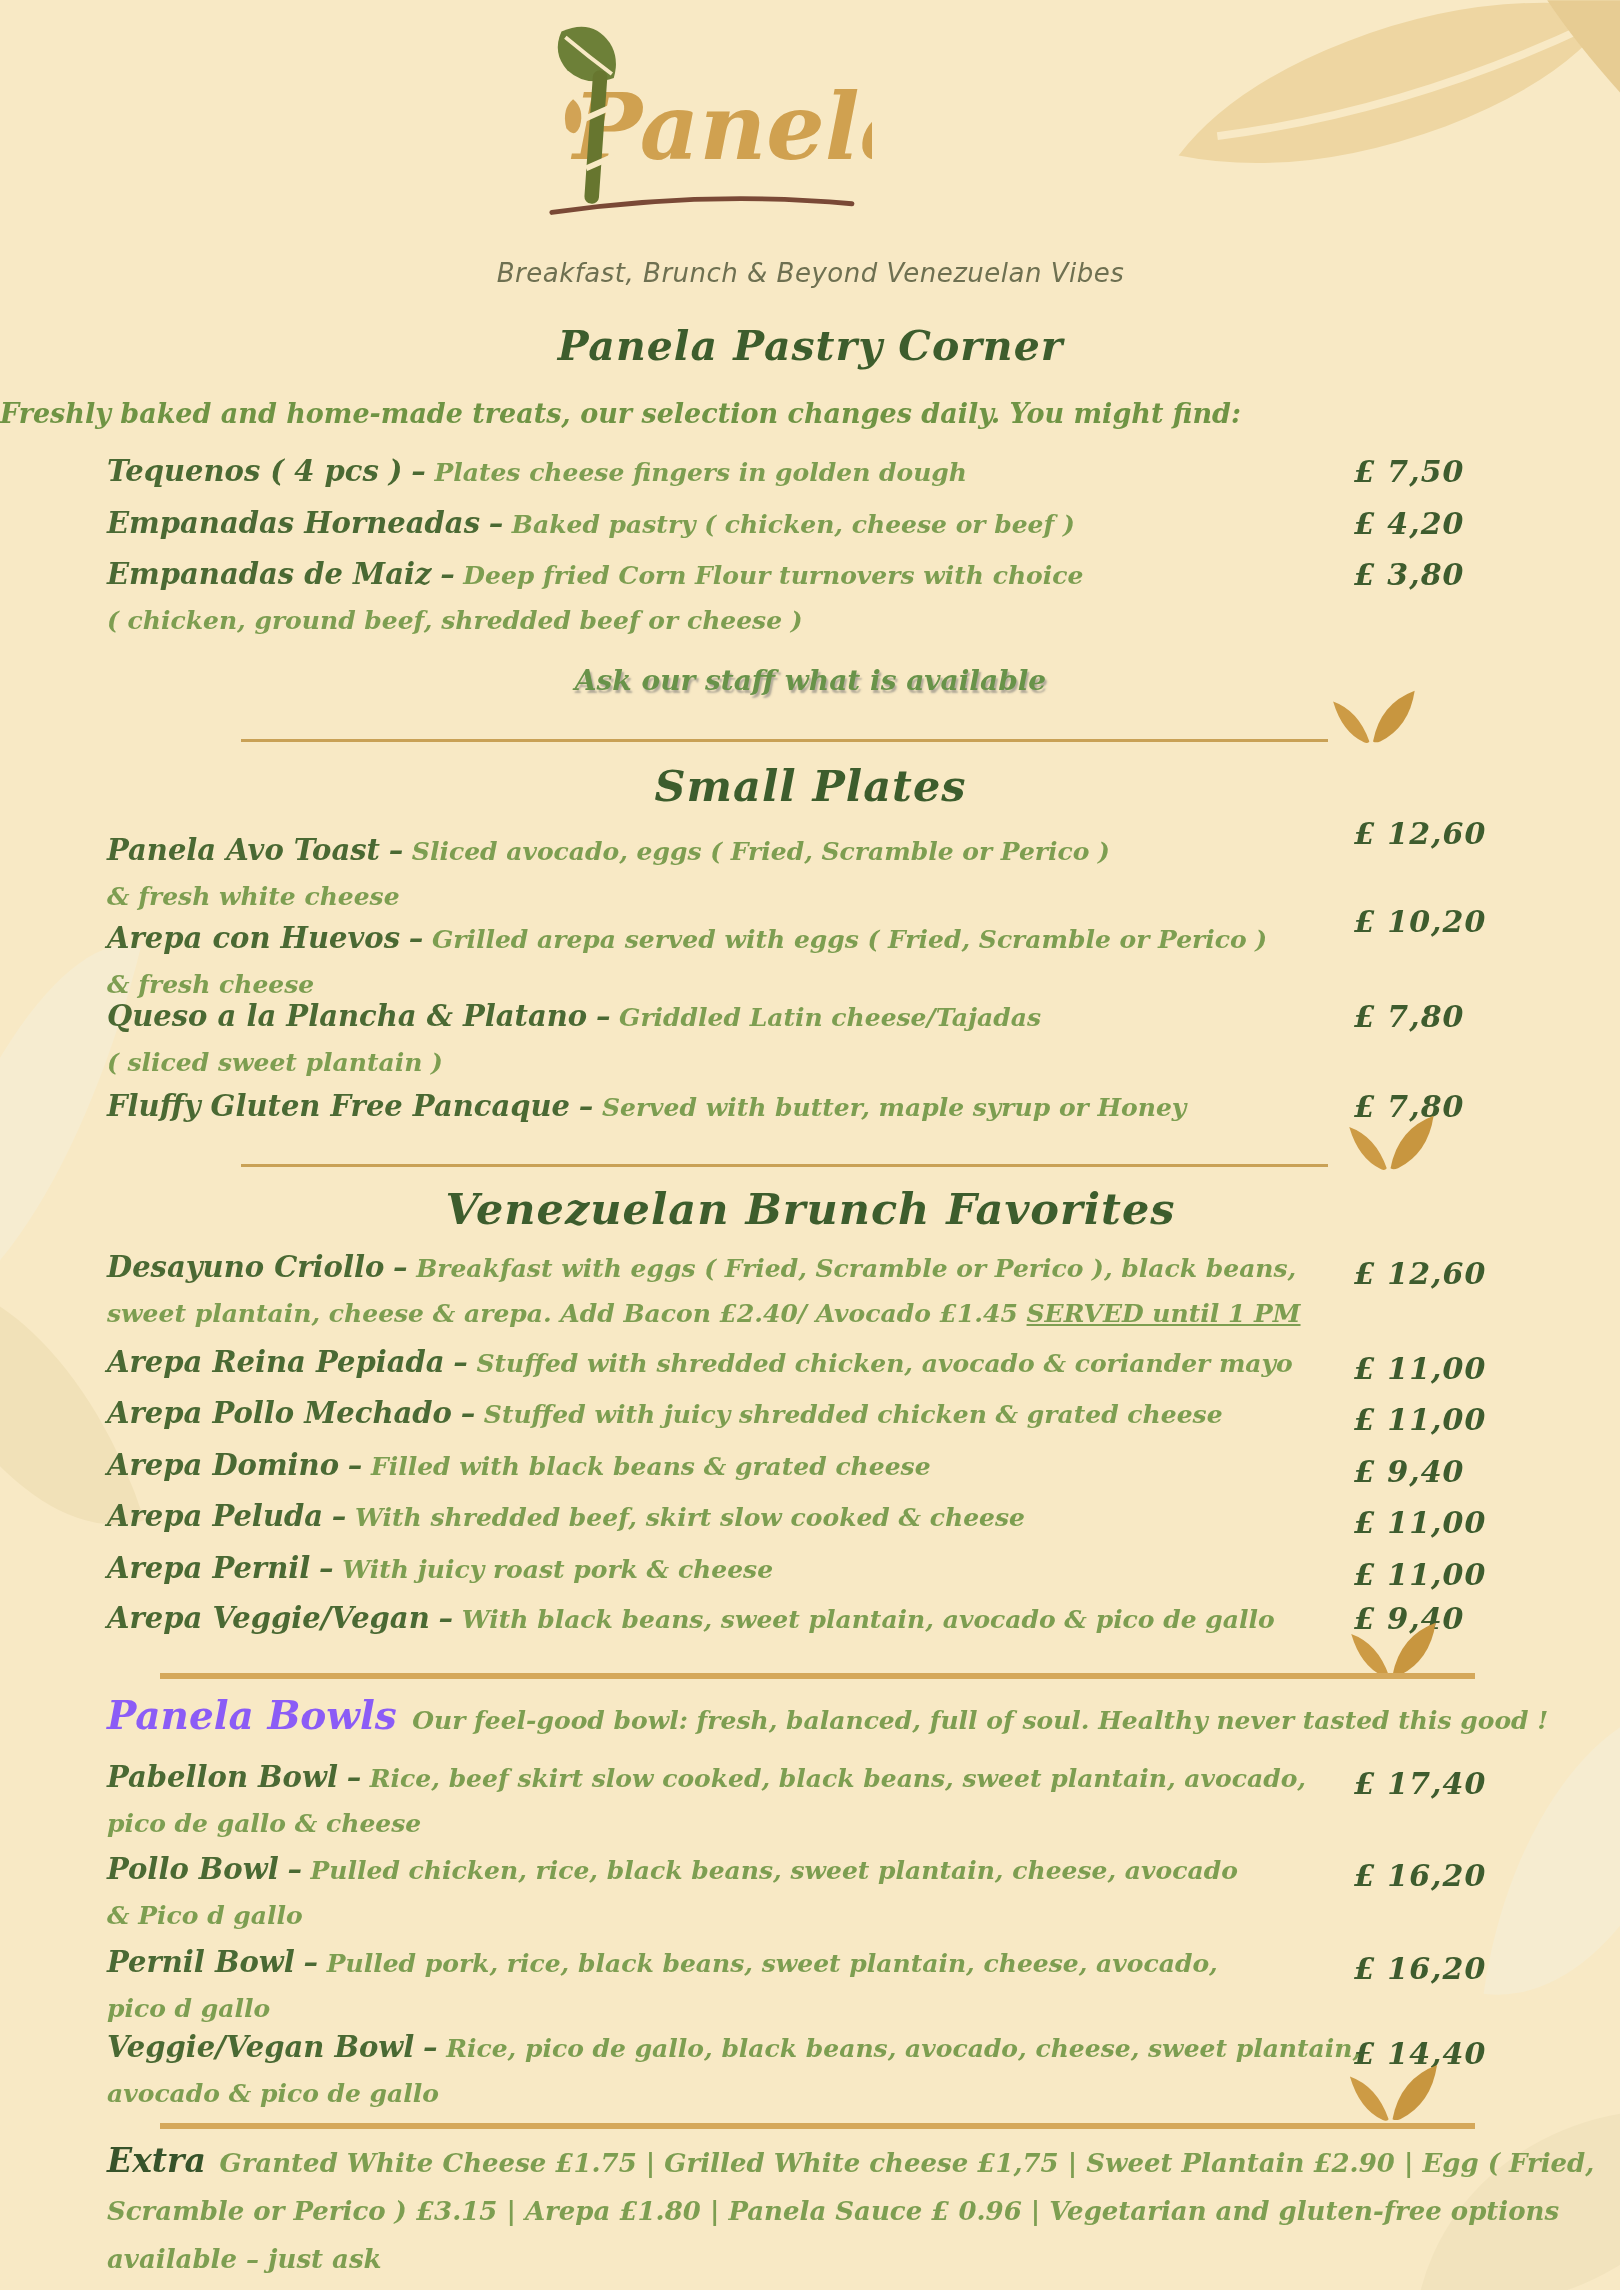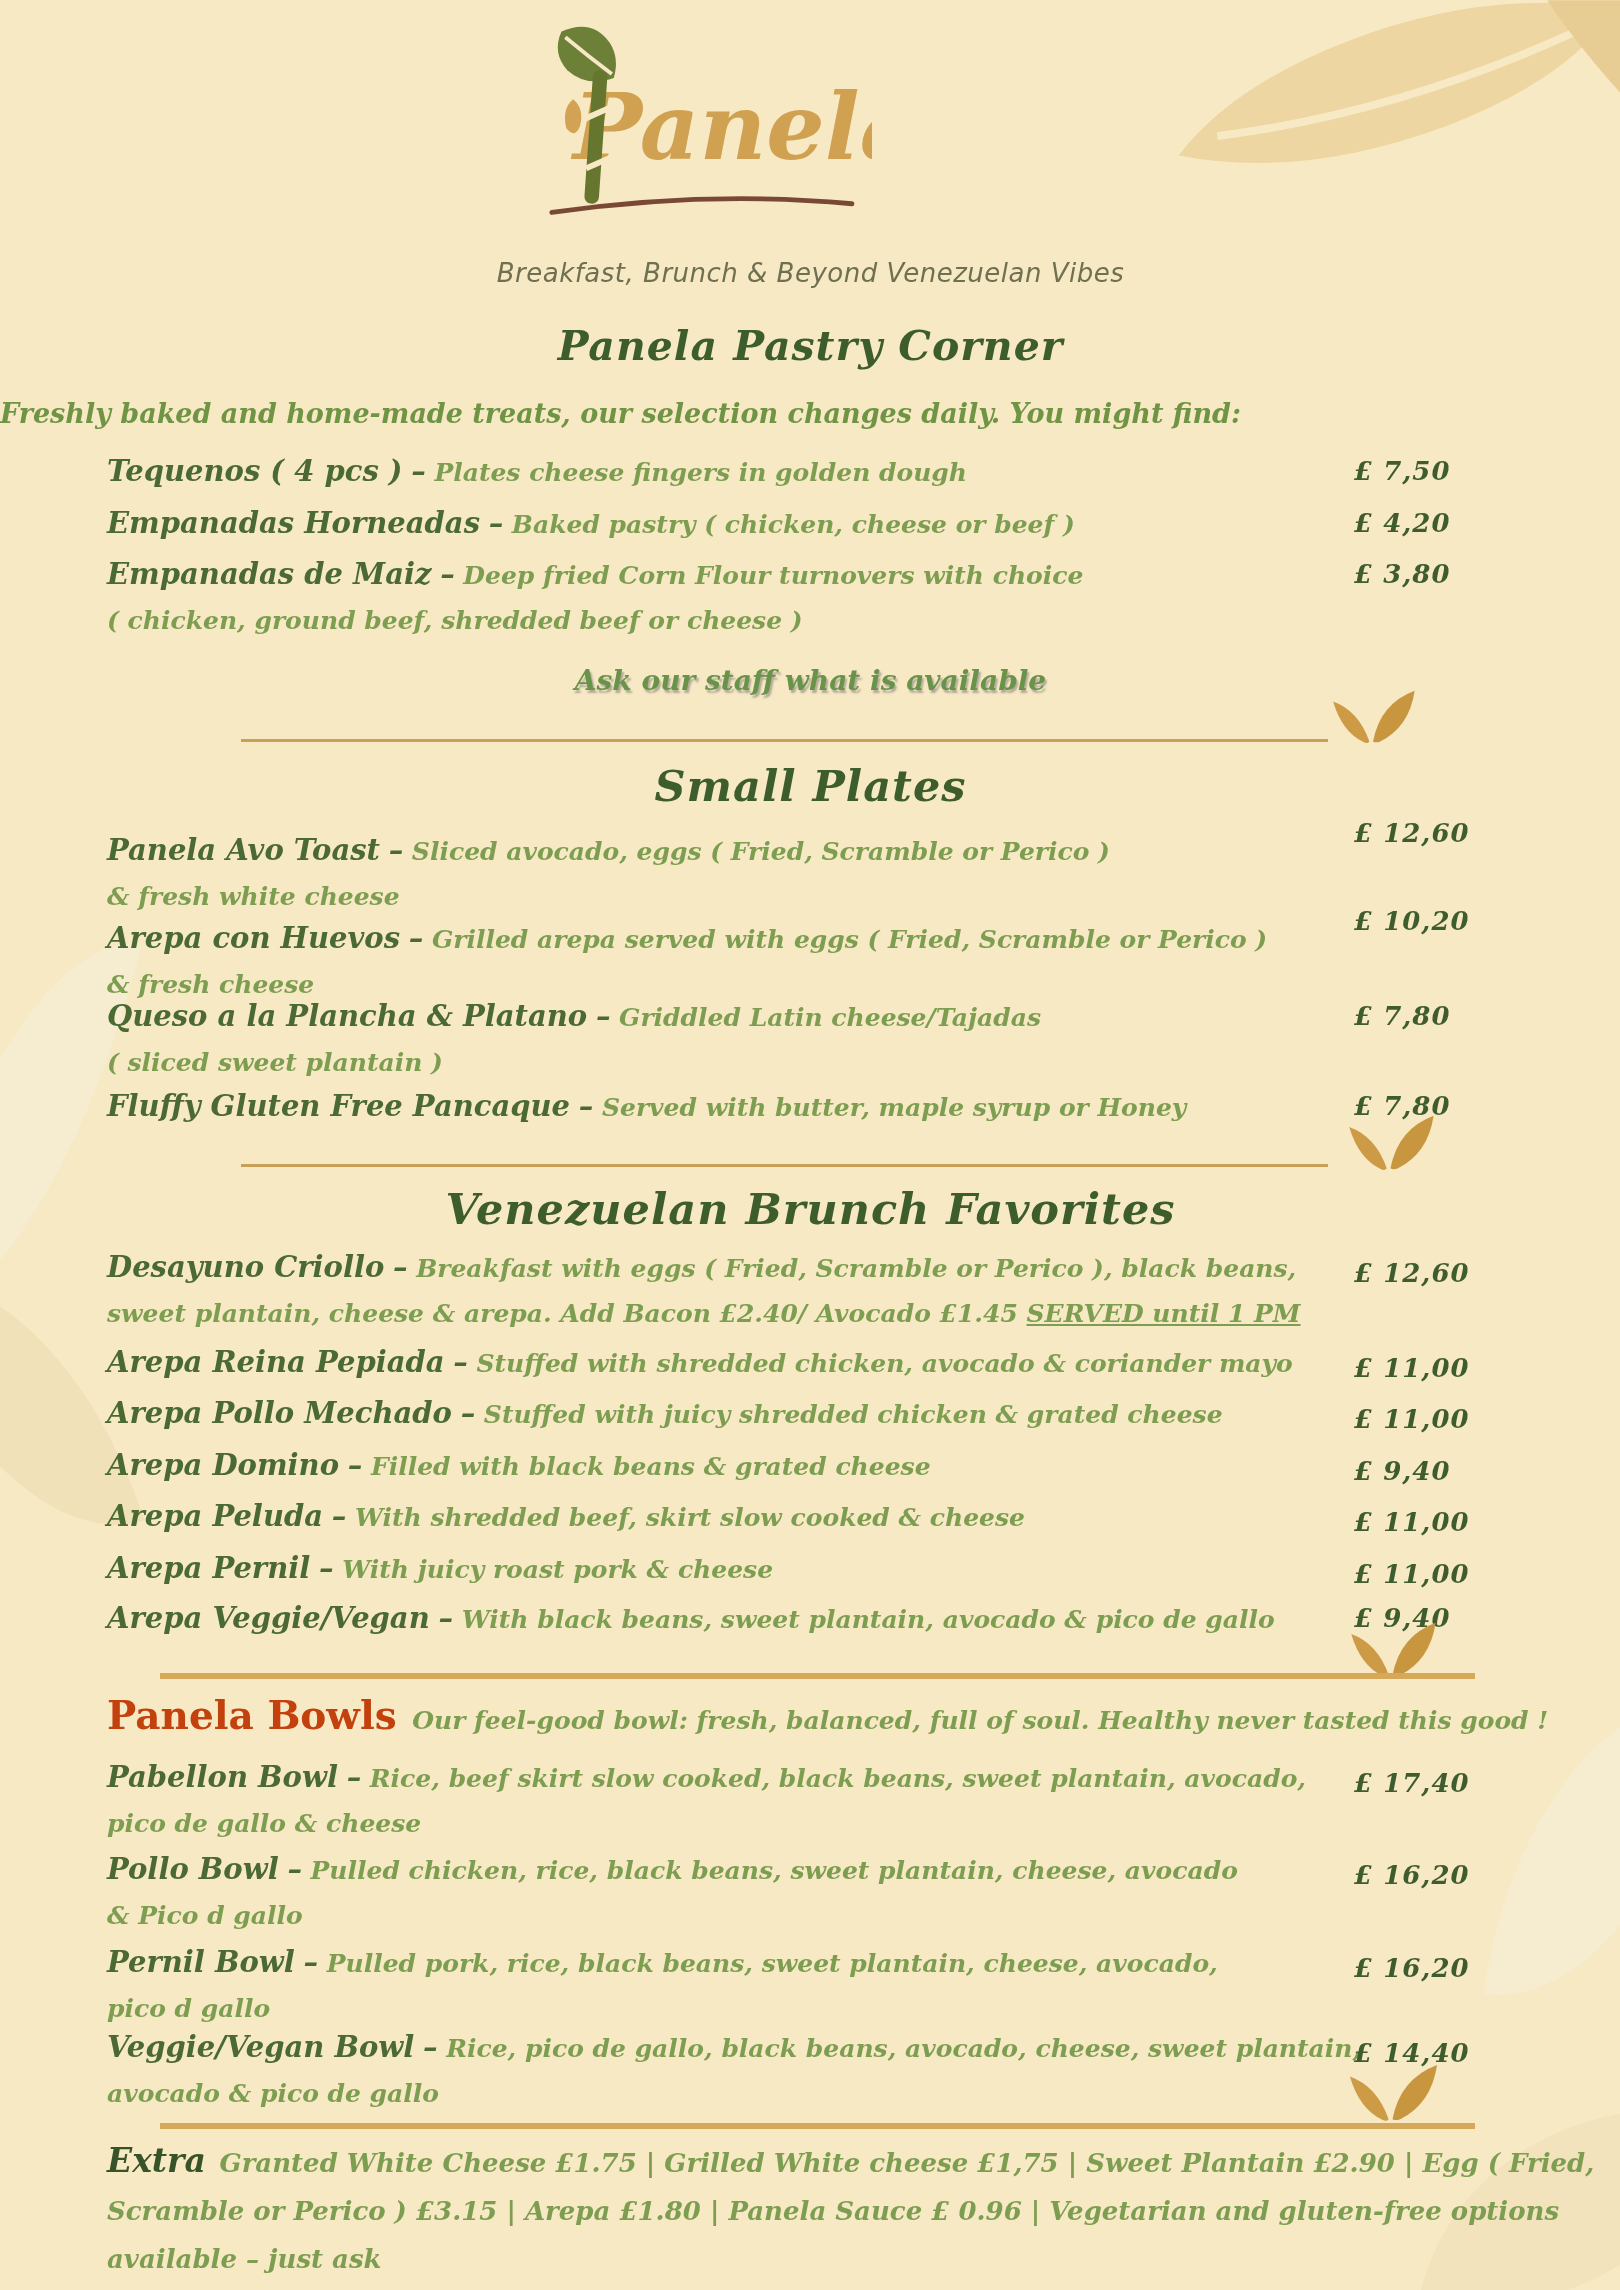--- a/index.html
+++ b/index.html
@@ -33,35 +33,35 @@
   
   .item { position:absolute; left:107px; right:0; white-space:nowrap; line-height:39px; }
   .iname { font-style:italic; font-weight:700; font-size:29px; color:#4a6933; }
   .dash  { font-style:italic; font-weight:700; font-size:29px; color:#4a6933; margin:0 8.7px; }
   .idesc { font-style:italic; font-weight:700; font-size:25px; color:#7d9e51; }
   .line2 { font-style:italic; font-weight:700; font-size:25px; color:#7d9e51;
            line-height:33px; margin-top:5.8px; white-space:nowrap; }
   .u { text-decoration:underline; }
   .price {
     position:absolute; left:1247px; top:0; white-space:nowrap;
-    font-style:italic; font-weight:700; font-size:26px;
+    font-style:italic; font-weight:700; font-size:30px;
     color:#3e5c2e; letter-spacing:1px;
   }
   .price.pu { top:-17.5px; }
   .price.pd { top:5.8px; }
   
   .note {
     position:absolute; left:0; width:100%; text-align:center;
     font-style:italic; font-weight:700; font-size:28px; color:#689349;
     text-shadow:1.9px 2.9px 1.9px rgba(110,110,110,.5);
   }
   .hr-thin  { position:absolute; left:241px; width:1087px; height:2.9px; background:#c9a156; }
   .hr-thick { position:absolute; left:160px; width:1315px; height:5.8px; background:#d5a85a; }
   .bowls-head { position:absolute; left:107px; top:1692px; white-space:nowrap; }
-  .bowls-title { font-weight:700; font-size:39px; color:#c2410c; }
+  .bowls-title { font-style:italic; font-weight:700; font-size:39px; color:#8b5cf6; }
   .bowls-intro { font-style:italic; font-weight:700; font-size:25px; color:#7d9e51; margin-left:15.5px; }
   .extra { position:absolute; left:107px; top:2139px; line-height:44px; }
   .extra div { white-space:nowrap; }
   .extra-title { font-style:italic; font-weight:700; font-size:33px; color:#37532a; margin-right:13.6px; }
   .extra-text  { font-style:italic; font-weight:700; font-size:26px; color:#7d9e51; }
 </style>
 </head>
 <body>
 
 <div class="page">

